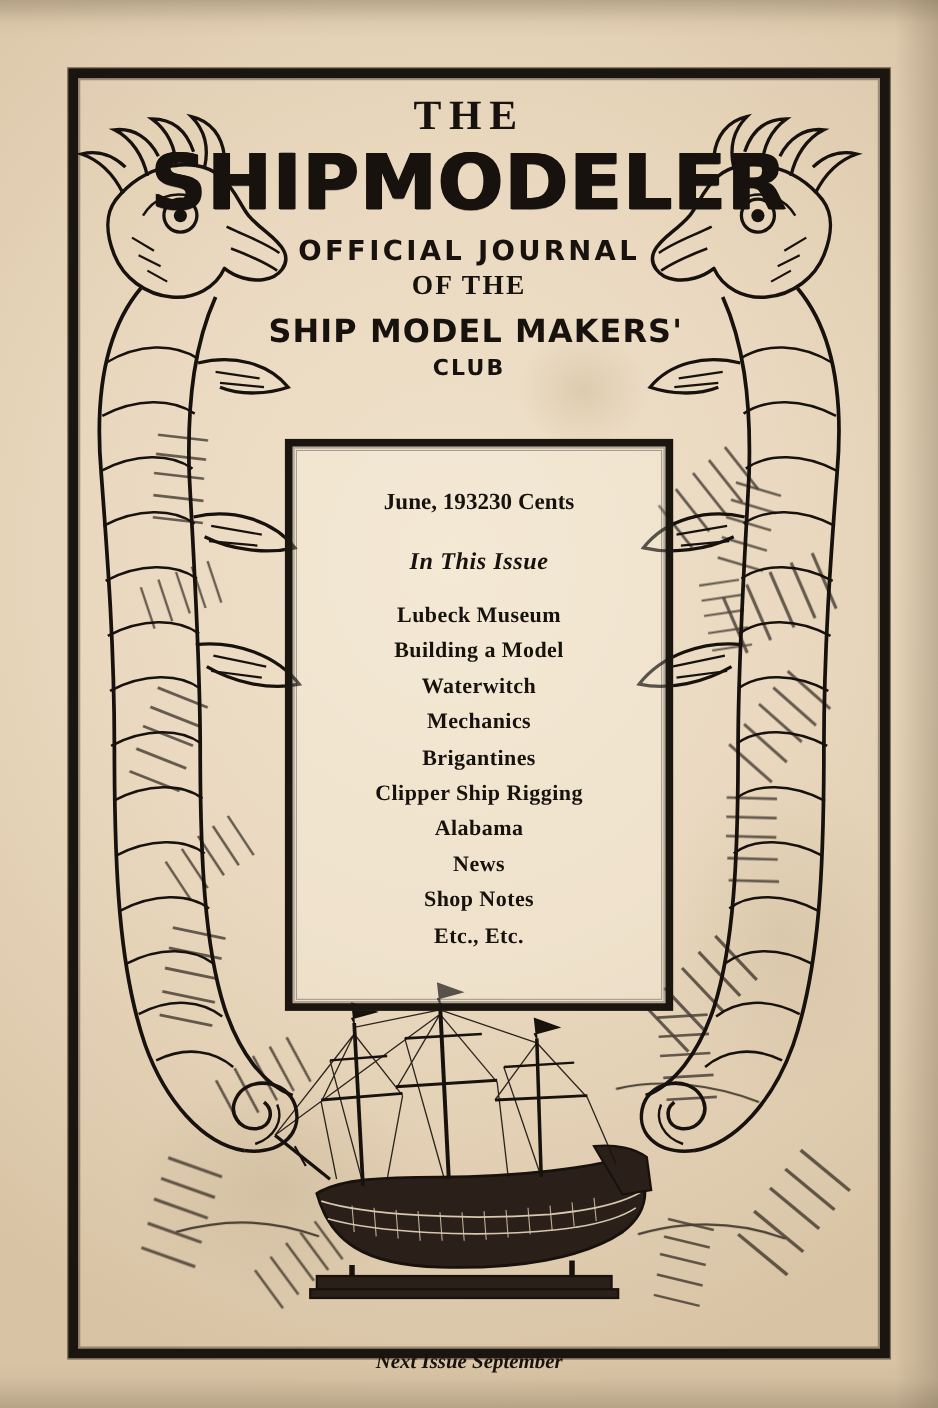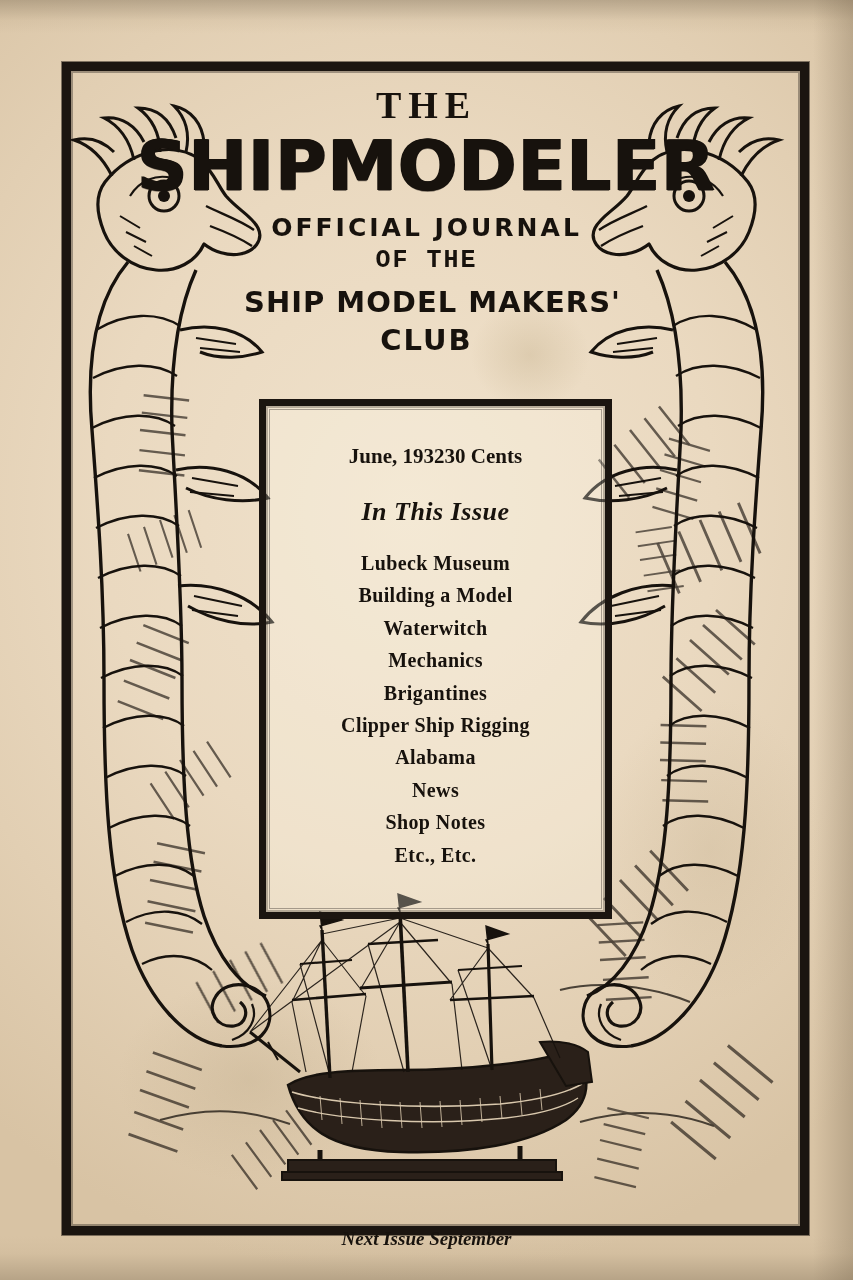--- a/index.html
+++ b/index.html
@@ -116,59 +116,59 @@
     text-shadow: 1px 0 0 #17120d, -1px 0 0 #17120d, 0 1px 0 rgba(23,18,13,0.5);
   }
   .m-sub1 {
     font-family: "DejaVu Sans", sans-serif;
     font-weight: bold;
     font-size: 25px;
     letter-spacing: 3px;
     margin-top: 12px;
   }
   .m-sub2 {
-    font-family: Liberation Mono, monospace;
+    font-family: Liberation Serif, serif;
     font-weight: bold;
     font-size: 25px;
     letter-spacing: 2px;
     margin-top: 4px;
   }
   .m-sub3 {
     font-family: "DejaVu Sans", sans-serif;
     font-weight: bold;
     font-size: 29px;
     letter-spacing: 1px;
     margin-top: 10px;
     padding-left: 12px;
   }
   .m-sub4 {
     font-family: "DejaVu Sans", sans-serif;
     font-weight: bold;
-    font-size: 29px;
+    font-size: 20px;
     letter-spacing: 2px;
     margin-top: 4px;
   }
 
   
   .issue-line {
     display: flex;
     justify-content: center;
     align-items: baseline;
     padding: 38px 30px 0 30px;
     font-family: "Liberation Serif", serif;
     font-weight: bold;
     font-size: 21px;
     color: #17120d;
   }
   .in-this-issue {
     text-align: center;
     font-family: "Liberation Serif", serif;
     font-weight: bold;
     font-style: italic;
-    font-size: 26px;
+    font-size: 22px;
     color: #17120d;
     margin-top: 28px;
     letter-spacing: 0.5px;
   }
   .contents {
     list-style: none;
     margin: 20px 0 0 0;
     padding: 0;
     text-align: center;
   }

